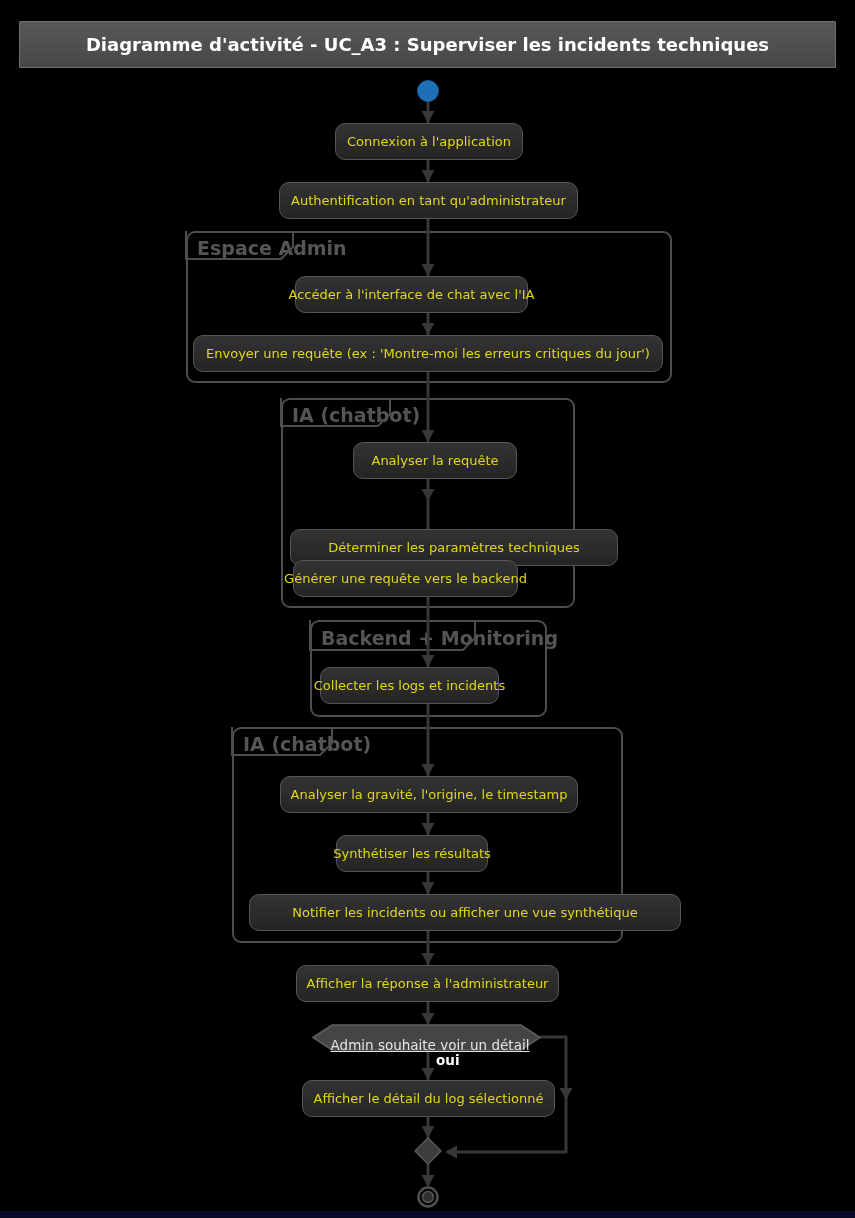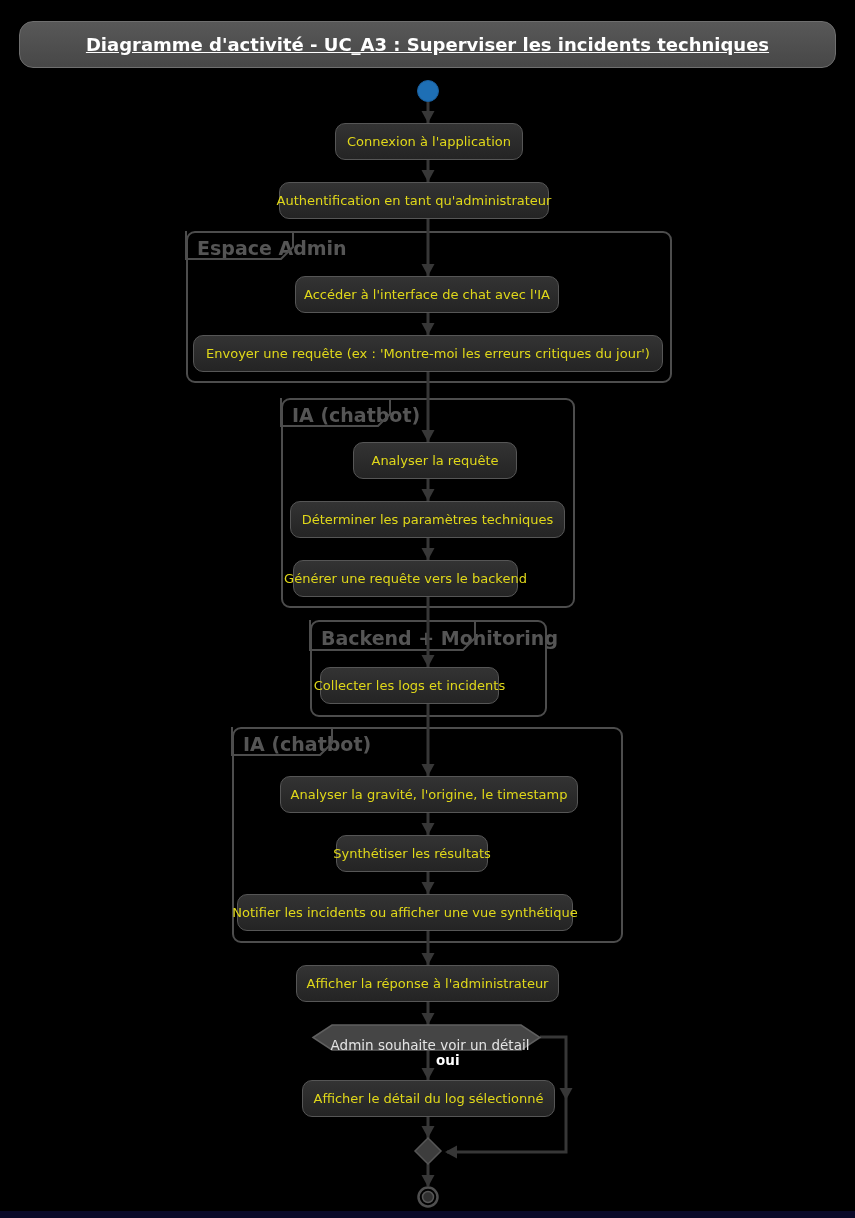--- a/index.html
+++ b/index.html
@@ -4,23 +4,23 @@
 <style>
   html,body{margin:0;padding:0;background:#000;}
   #canvas{
     position:relative;width:855px;height:1218px;background:#000;
     font-family:"DejaVu Sans",sans-serif;overflow:hidden;
   }
   
   .title-bar{
     position:absolute;left:19px;top:21px;width:817px;height:47px;
     background:linear-gradient(180deg,#585858,#474747);
-    border:1px solid #6f6f6f;border-radius:14px;box-sizing:border-box;
+    border:1px solid #6f6f6f;border-radius:1px;box-sizing:border-box;
     display:flex;align-items:center;justify-content:center;
-    color:#fff;font-weight:bold;font-size:18px;z-index:4;text-decoration:underline;
+    color:#fff;font-weight:bold;font-size:18px;z-index:4;
   }
   
   .partition{
     position:absolute;border:2px solid #4d4d4d;border-radius:9px;
     box-sizing:border-box;z-index:1;background:transparent;
   }
   .partition-label{
     position:absolute;color:#555;font-weight:bold;font-size:19px;
     z-index:1;white-space:nowrap;
   }
@@ -31,21 +31,21 @@
     position:absolute;box-sizing:border-box;
     background:linear-gradient(180deg,#333,#242424);
     border:1.5px solid #565656;border-radius:10px;
     color:#e0d81a;font-size:13px;
     display:flex;align-items:center;justify-content:center;text-align:center;
     padding:0 12px;z-index:3;white-space:nowrap;
   }
   .decision-label{
     position:absolute;left:322px;top:1025px;width:216px;height:39px;
     display:flex;align-items:center;justify-content:center;
-    color:#e4e4e4;font-size:13.5px;z-index:3;white-space:nowrap;
+    color:#e4e4e4;font-size:13.5px;z-index:3;white-space:nowrap;text-decoration:underline;
   }
   .branch-label{
     position:absolute;left:436px;top:1052px;color:#fff;font-weight:bold;
     font-size:13.5px;z-index:3;text-align:right;
   }
   .bottom-strip{
     position:absolute;left:0;top:1211px;width:855px;height:7px;
     background:#0a0a28;z-index:0;
   }
 </style>
@@ -106,30 +106,30 @@
 
     <polygon points="428,1138 441,1151 428,1164 415,1151" fill="#3d3d3d" stroke="#565656" stroke-width="1.5"></polygon>
 
     <circle cx="428" cy="91" r="10.5" fill="#1e6fb5" stroke="#1a5f9e" stroke-width="1"></circle>
 
     <circle cx="428" cy="1197" r="9.5" fill="none" stroke="#4f4f4f" stroke-width="2.5"></circle>
     <circle cx="428" cy="1197" r="5.5" fill="#303030" stroke="#565656" stroke-width="1.5"></circle>
   </svg>
 
   <div class="activity" style="left:335px;top:123px;width:188px;height:37px">Connexion à l'application</div>
-  <div class="activity" style="left:279px;top:182px;width:270px;height:37px">Authentification en tant qu'administrateur</div>
-  <div class="activity" style="left:295px;top:276px;width:264px;height:37px">Accéder à l'interface de chat avec l'IA</div>
+  <div class="activity" style="left:279px;top:182px;width:299px;height:37px">Authentification en tant qu'administrateur</div>
+  <div class="activity" style="left:295px;top:276px;width:233px;height:37px">Accéder à l'interface de chat avec l'IA</div>
   <div class="activity" style="left:193px;top:335px;width:470px;height:37px">Envoyer une requête (ex : 'Montre-moi les erreurs critiques du jour')</div>
   <div class="activity" style="left:353px;top:442px;width:164px;height:37px">Analyser la requête</div>
-  <div class="activity" style="left:290px;top:501px;width:275px;height:37px">Déterminer les paramètres techniques</div>
+  <div class="activity" style="left:290px;top:529px;width:328px;height:37px">Déterminer les paramètres techniques</div>
   <div class="activity" style="left:293px;top:560px;width:225px;height:37px">Générer une requête vers le backend</div>
   <div class="activity" style="left:320px;top:667px;width:179px;height:37px">Collecter les logs et incidents</div>
   <div class="activity" style="left:280px;top:776px;width:298px;height:37px">Analyser la gravité, l'origine, le timestamp</div>
   <div class="activity" style="left:336px;top:835px;width:152px;height:37px">Synthétiser les résultats</div>
-  <div class="activity" style="left:237px;top:894px;width:336px;height:37px">Notifier les incidents ou afficher une vue synthétique</div>
+  <div class="activity" style="left:249px;top:894px;width:432px;height:37px">Notifier les incidents ou afficher une vue synthétique</div>
   <div class="activity" style="left:296px;top:965px;width:263px;height:37px">Afficher la réponse à l'administrateur</div>
   <div class="activity" style="left:302px;top:1080px;width:253px;height:37px">Afficher le détail du log sélectionné</div>
 
   <div class="decision-label">Admin souhaite voir un détail</div>
   <div class="branch-label">oui</div>
 
   <div class="bottom-strip"></div>
 </div>
 
 </body></html>

